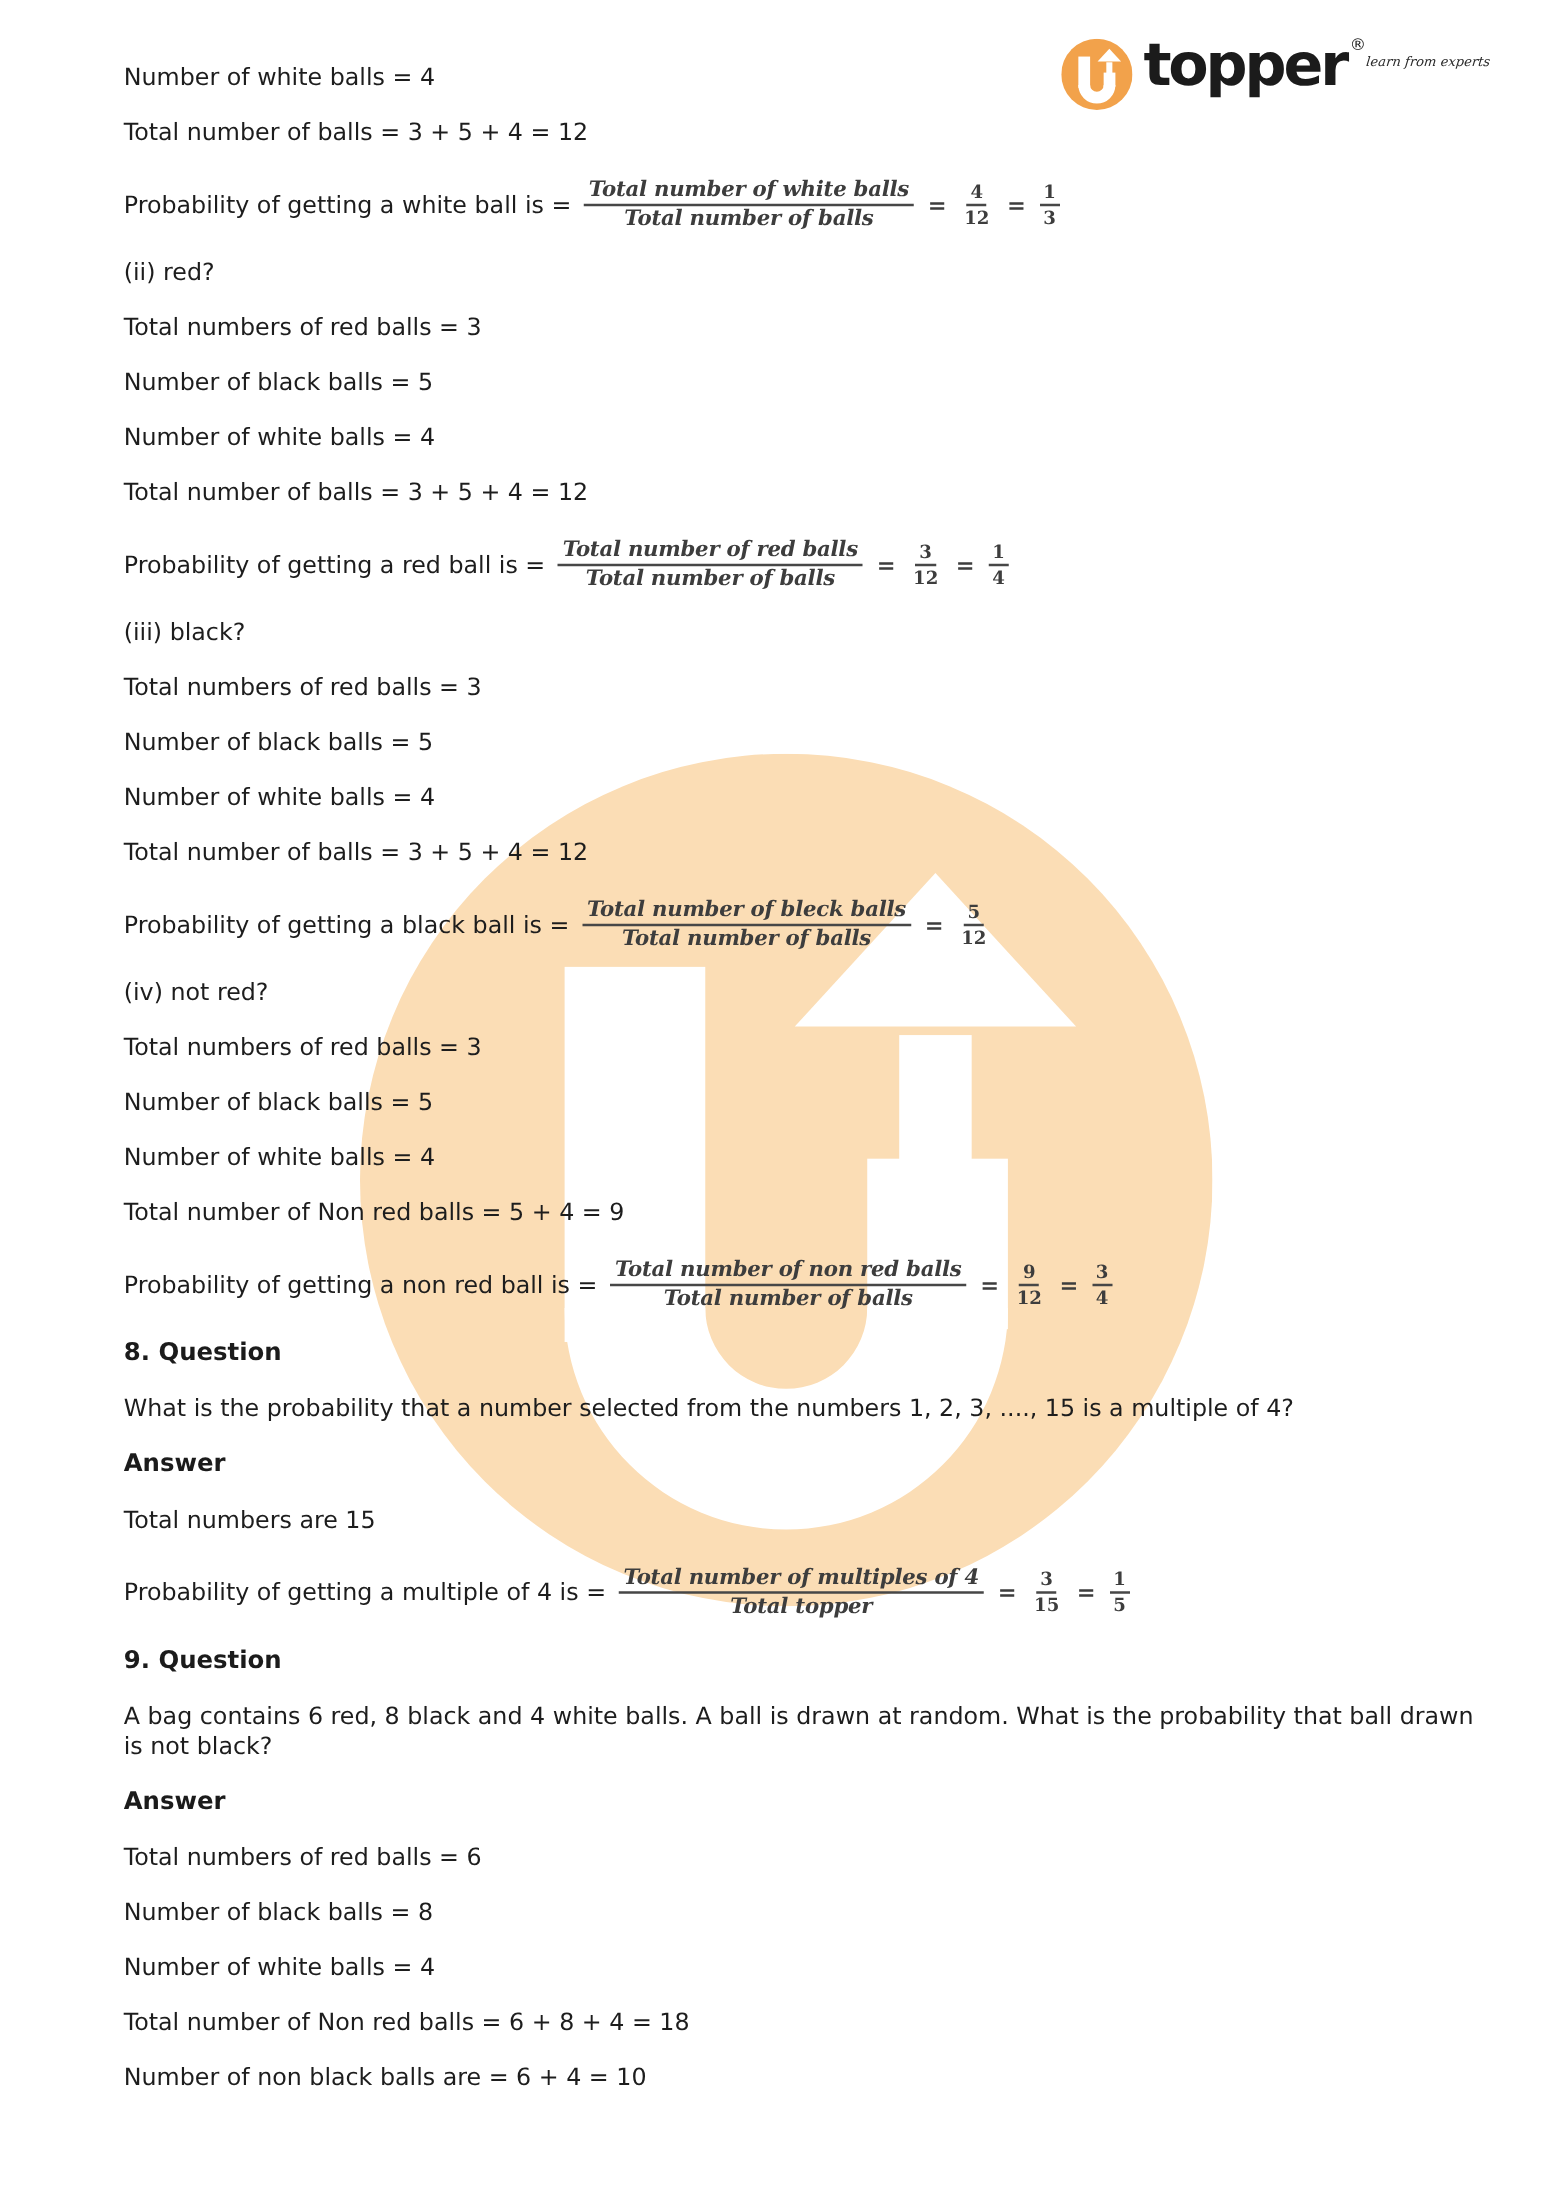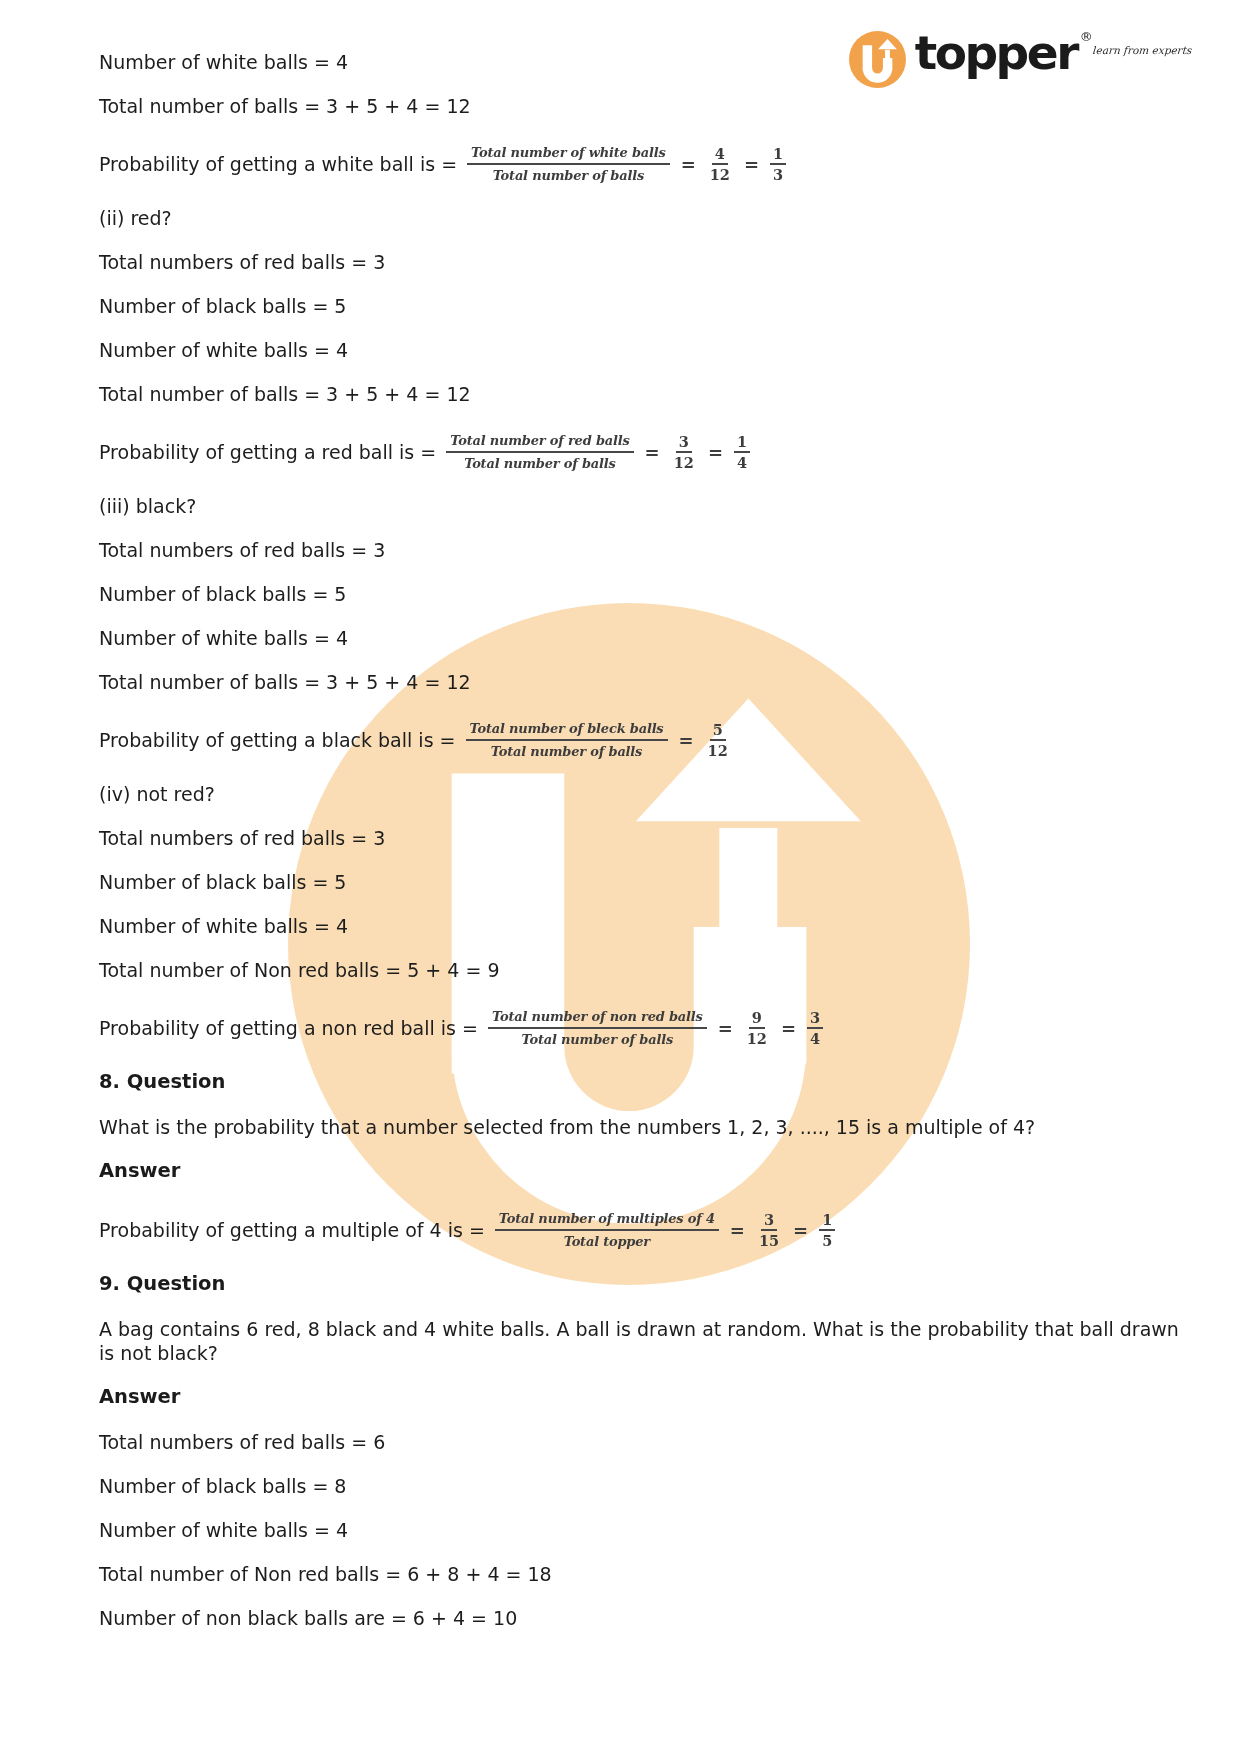--- a/index.html
+++ b/index.html
@@ -59,21 +59,21 @@
   .f-lead{font-size:19px;white-space:pre;}
   .frac{
     display:inline-flex;flex-direction:column;align-items:center;
     font-family:"DejaVu Serif",serif;color:#3d3d3d;
   }
   .frac .num{
     border-bottom:2px solid #474747;
     padding:0 4px 1px;text-align:center;
   }
   .frac .den{padding-top:1px;text-align:right;}
-  .f-main{font-size:13px;font-weight:700;font-style:italic;letter-spacing:-0.2px;}
+  .f-main{font-size:17px;font-weight:700;font-style:italic;letter-spacing:-0.2px;}
   .f-main .num,.f-main .den{line-height:19px;}
   .f-res{font-size:14.5px;font-weight:700;}
   .f-res .num,.f-res .den{line-height:17px;padding-left:3px;padding-right:3px;}
   .f-eq{
     font-family:"DejaVu Serif",serif;font-weight:700;
     font-size:18px;color:#3d3d3d;margin:0 1px;
   }
 </style>
 </head>
 <body>
@@ -186,20 +186,21 @@
       </span>
       <span class="f-eq">=</span>
       <span class="frac f-res">
         <span class="num">3</span>
         <span class="den">4</span>
       </span>
     </div>
     <div class="row-heading">8. Question</div>
     <div class="row-text">What is the probability that a number selected from the numbers 1, 2, 3, ...., 15 is a multiple of 4?</div>
     <div class="row-heading">Answer</div>
+    <div class="row-text">Total numbers are 15</div>
     <div class="row-formula">
       <span class="f-lead">Probability of getting a multiple of 4 is =</span>
       <span class="frac f-main">
         <span class="num">Total number of multiples of 4</span>
         <span class="den">Total topper</span>
       </span>
       <span class="f-eq">=</span>
       <span class="frac f-res">
         <span class="num">3</span>
         <span class="den">15</span>

